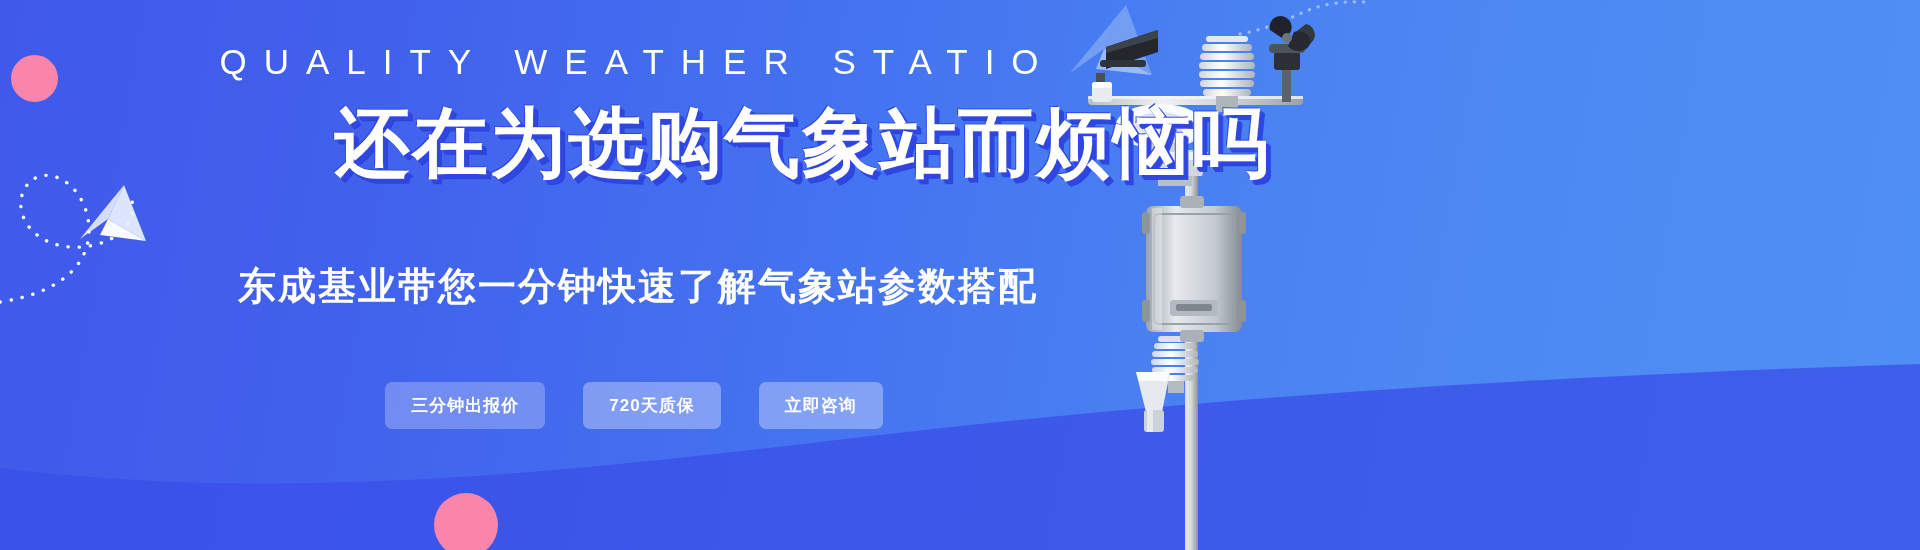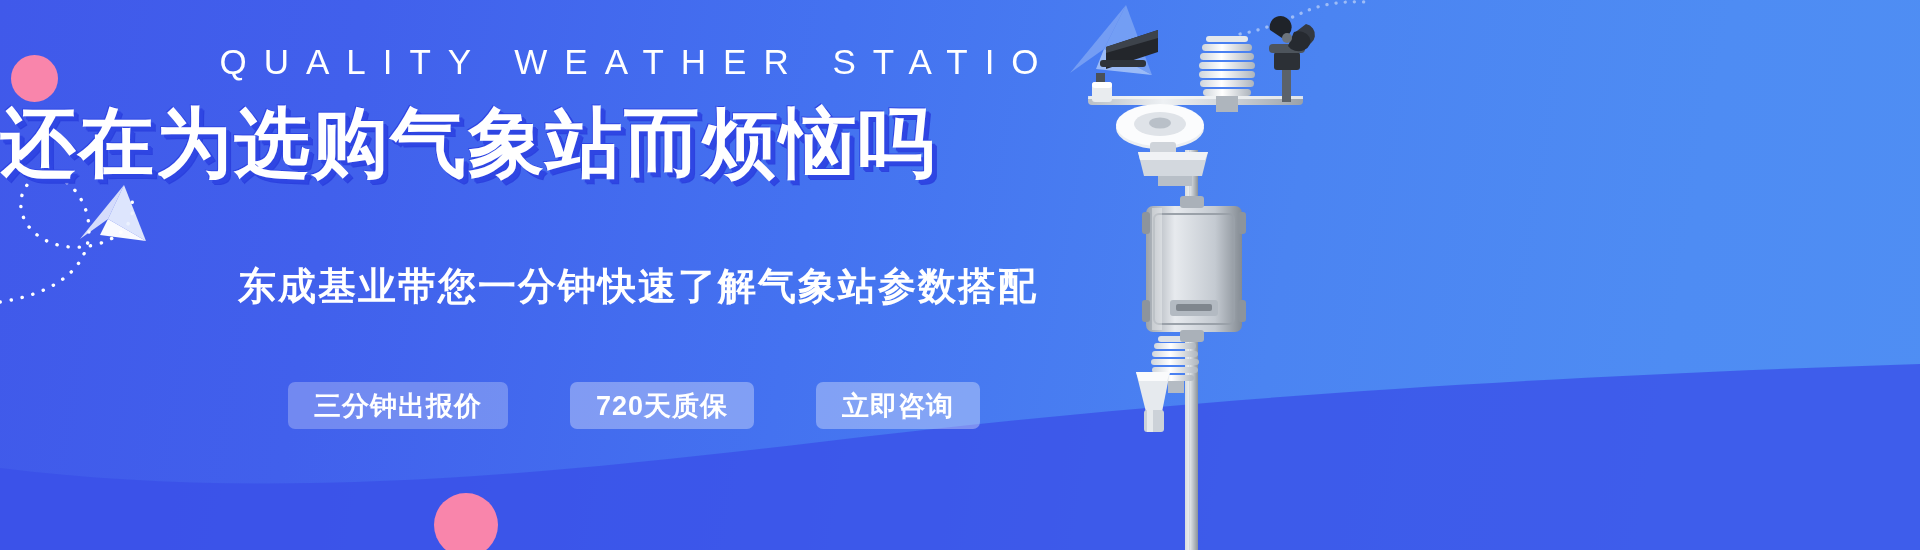--- a/index.html
+++ b/index.html
@@ -48,21 +48,21 @@
     color:#ffffff;
     font-size:35px;
     font-weight:400;
     letter-spacing:17px;
     text-indent:17px;
     white-space:nowrap;
   }
 
   #headline-wrap {
     position:absolute; left:0; top:104px; width:1270px;
-    text-align:left;
+    text-align:right;
   }
   #headline {
     display:inline-block;
     position:relative;
     font-size:76px;
     font-weight:700;
     line-height:1.02;
     letter-spacing:2px;
     color:#ffffff;
     white-space:nowrap;
@@ -92,29 +92,29 @@
     gap:38px;
   }
   .pill {
     display:inline-flex;
     align-items:center;
     justify-content:center;
     height:47px;
     padding:0 26px;
     border-radius:7px;
     color:#ffffff;
-    font-size:27px;
+    font-size:17px;
     font-weight:700;
     letter-spacing:1px;
     white-space:nowrap;
     background:rgba(255,255,255,.26);
     cursor:pointer;
     user-select:none;
   }
-  .pill.light { background:rgba(255,255,255,.33);margin-left:24px; }
+  .pill.light { background:rgba(255,255,255,.33); }
 
   
   #station { position:absolute; left:1030px; top:0px; width:420px; height:550px; }
 </style>
 </head>
 <body>
 
 <div id="banner">
 
   <svg id="wave" class="deco" viewBox="0 0 1920 200" preserveAspectRatio="none">

